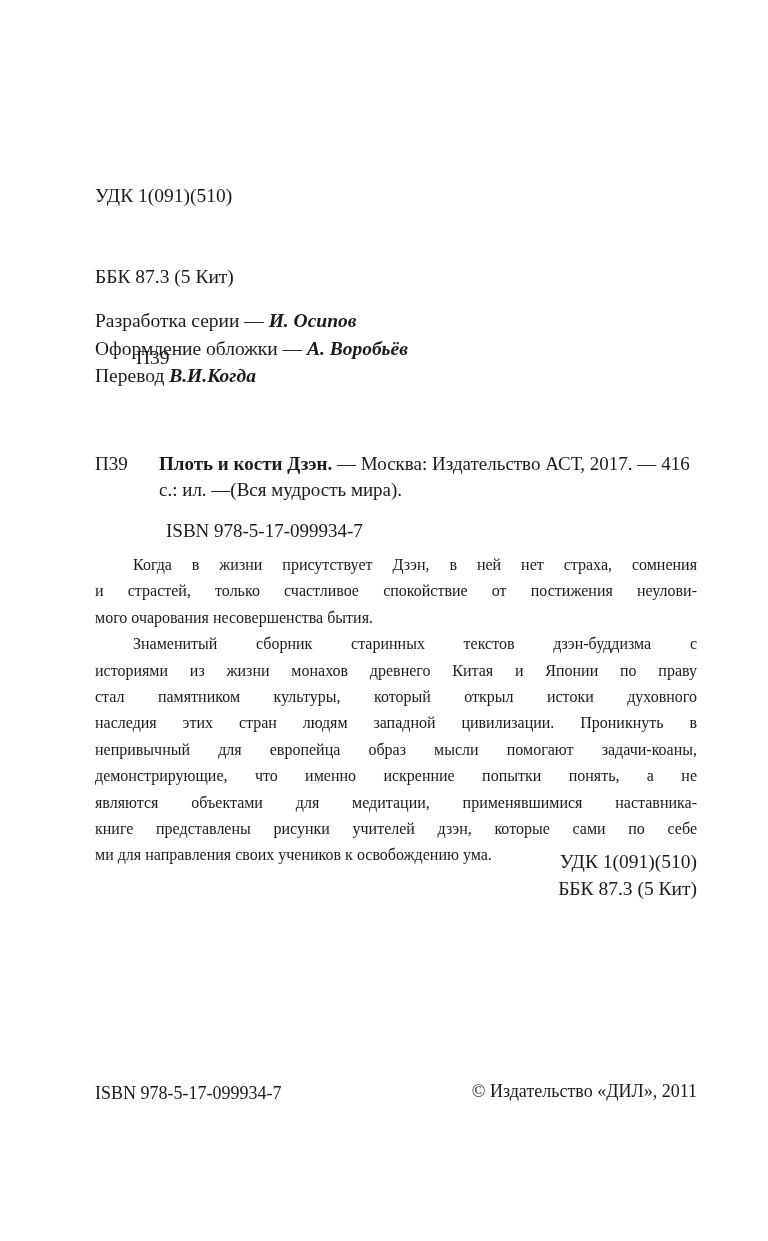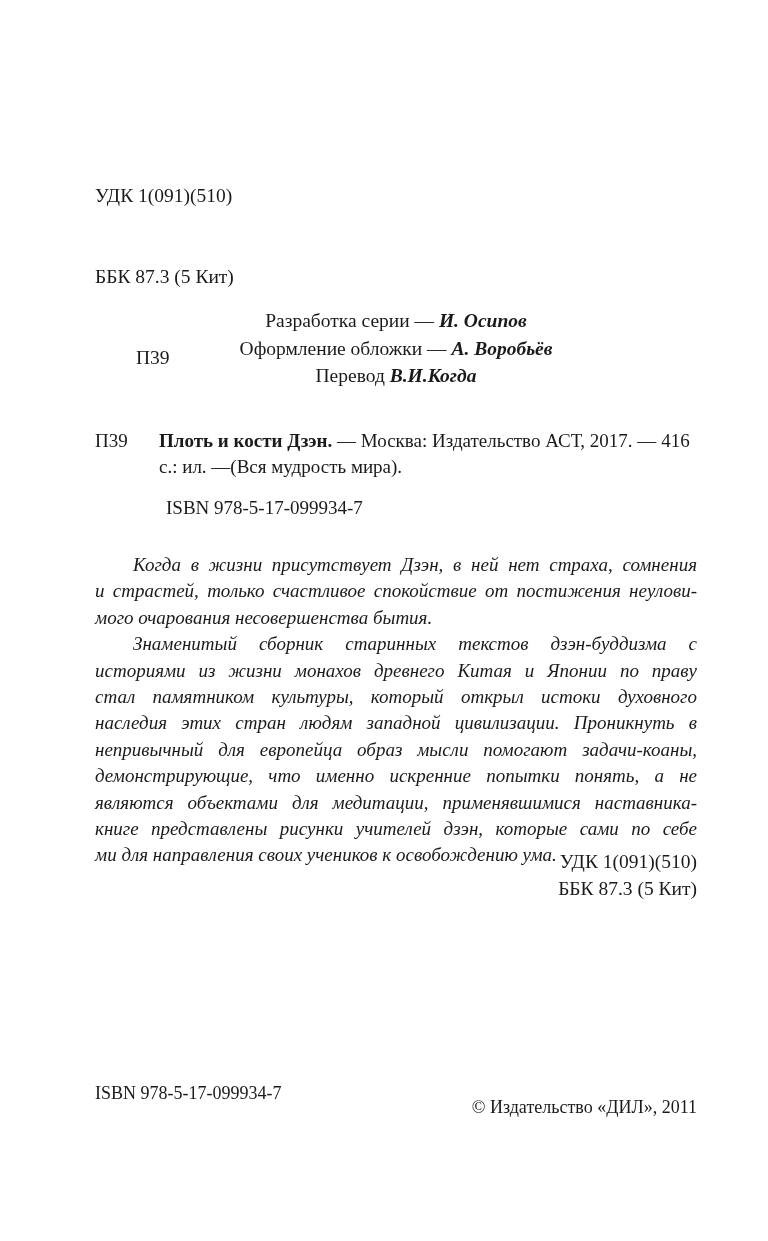--- a/index.html
+++ b/index.html
@@ -38,38 +38,38 @@
   .udk-top .line.indented {
     padding-left: 41px;
   }
 
   
   .credits {
     position: absolute;
     left: 95px;
     top: 307px;
     width: 602px;
-    text-align: center;
+    text-align: left;
     font-size: 19.5px;
     line-height: 27.5px;
   }
   .credits .crline {
     display: block;
     white-space: nowrap;
   }
   .credits .nm {
     font-weight: bold;
     font-style: italic;
   }
 
   
   .biblio {
     position: absolute;
     left: 95px;
-    top: 428px;
+    top: 451px;
     width: 602px;
     font-size: 19px;
     line-height: 26px;
   }
   .biblio .bib-body {
     text-indent: -64px;
     padding-left: 64px;
   }
   .biblio .sigla {
     display: inline-block;
@@ -83,24 +83,23 @@
     margin-top: 15px;
     padding-left: 71px;
   }
 
   
   .annotation {
     position: absolute;
     left: 95px;
     top: 552px;
     width: 602px;
-    font-size: 19px;
+    font-size: 16px;
     line-height: 26.4px;
     text-align: justify;
-    font-style: italic;
   }
   .annotation p {
     margin: 0;
   }
   .annotation p .ln {
     display: block;
     text-align: justify;
     text-align-last: justify;
     white-space: nowrap;
   }
@@ -136,21 +135,21 @@
   }
   .footer-isbn {
     position: absolute;
     left: 0;
     top: 2px;
     white-space: nowrap;
   }
   .footer-rights {
     position: absolute;
     right: 0;
-    top: 16px;
+    top: 0;
     text-align: left;
   }
   .footer-rights .line {
     display: block;
     white-space: nowrap;
   }
 </style>
 </head>
 <body>
 

